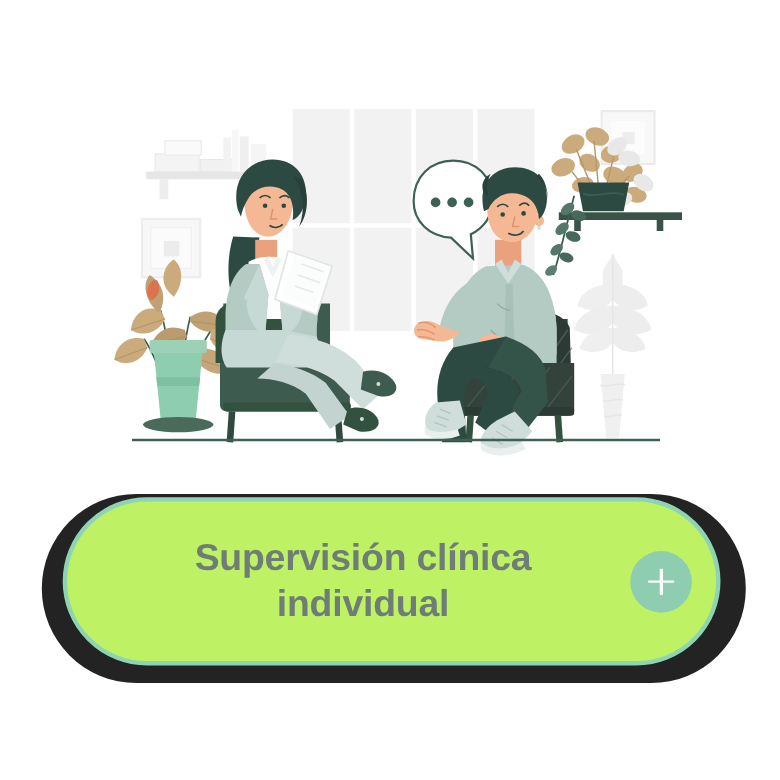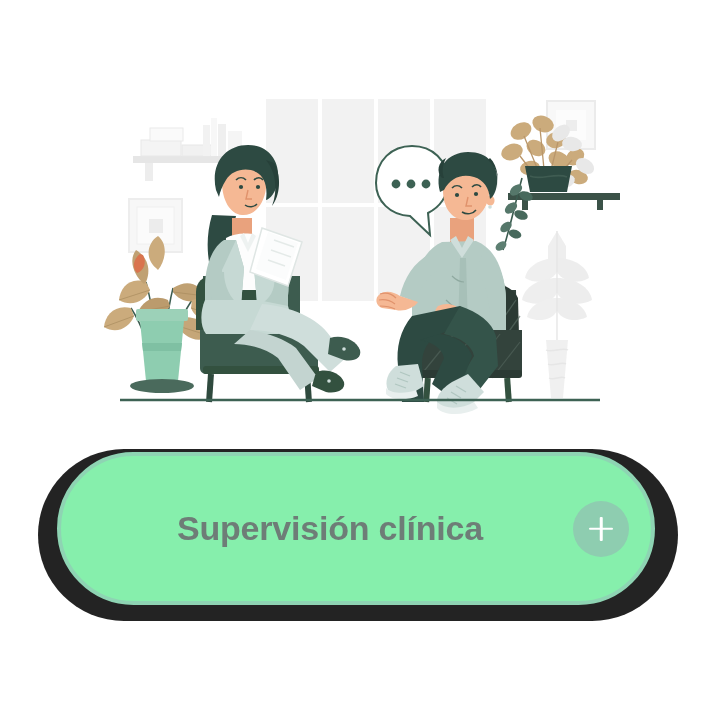--- a/index.html
+++ b/index.html
@@ -52,21 +52,21 @@
     height: 172px;
     background: #232323;
     border-radius: 86px;
   }
   .card {
     position: absolute;
     left: 19px;
     top: 3px;
     width: 598px;
     height: 153px;
-    background: #86efac;
+    background: #bef264;
     border: 4px solid #8ed4b3;
     border-radius: 78px;
     box-sizing: border-box;
     display: flex;
     align-items: center;
     justify-content: center;
   }
   .card-title {
     font-size: 34px;
     font-weight: bold;
@@ -433,20 +433,21 @@
 
     </svg>
   </div>
 
   <div class="card-wrap">
     <div class="card-shadow"></div>
     <div class="card">
       <div class="card-title">
         <span>Supervisión clínica</span>
         <br>
+        <span>individual</span>
       </div>
       <button class="plus-button" aria-label="Supervisión clínica individual">
         <span class="plus-glyph"></span>
       </button>
     </div>
   </div>
 
 </div>
 
 </body></html>

